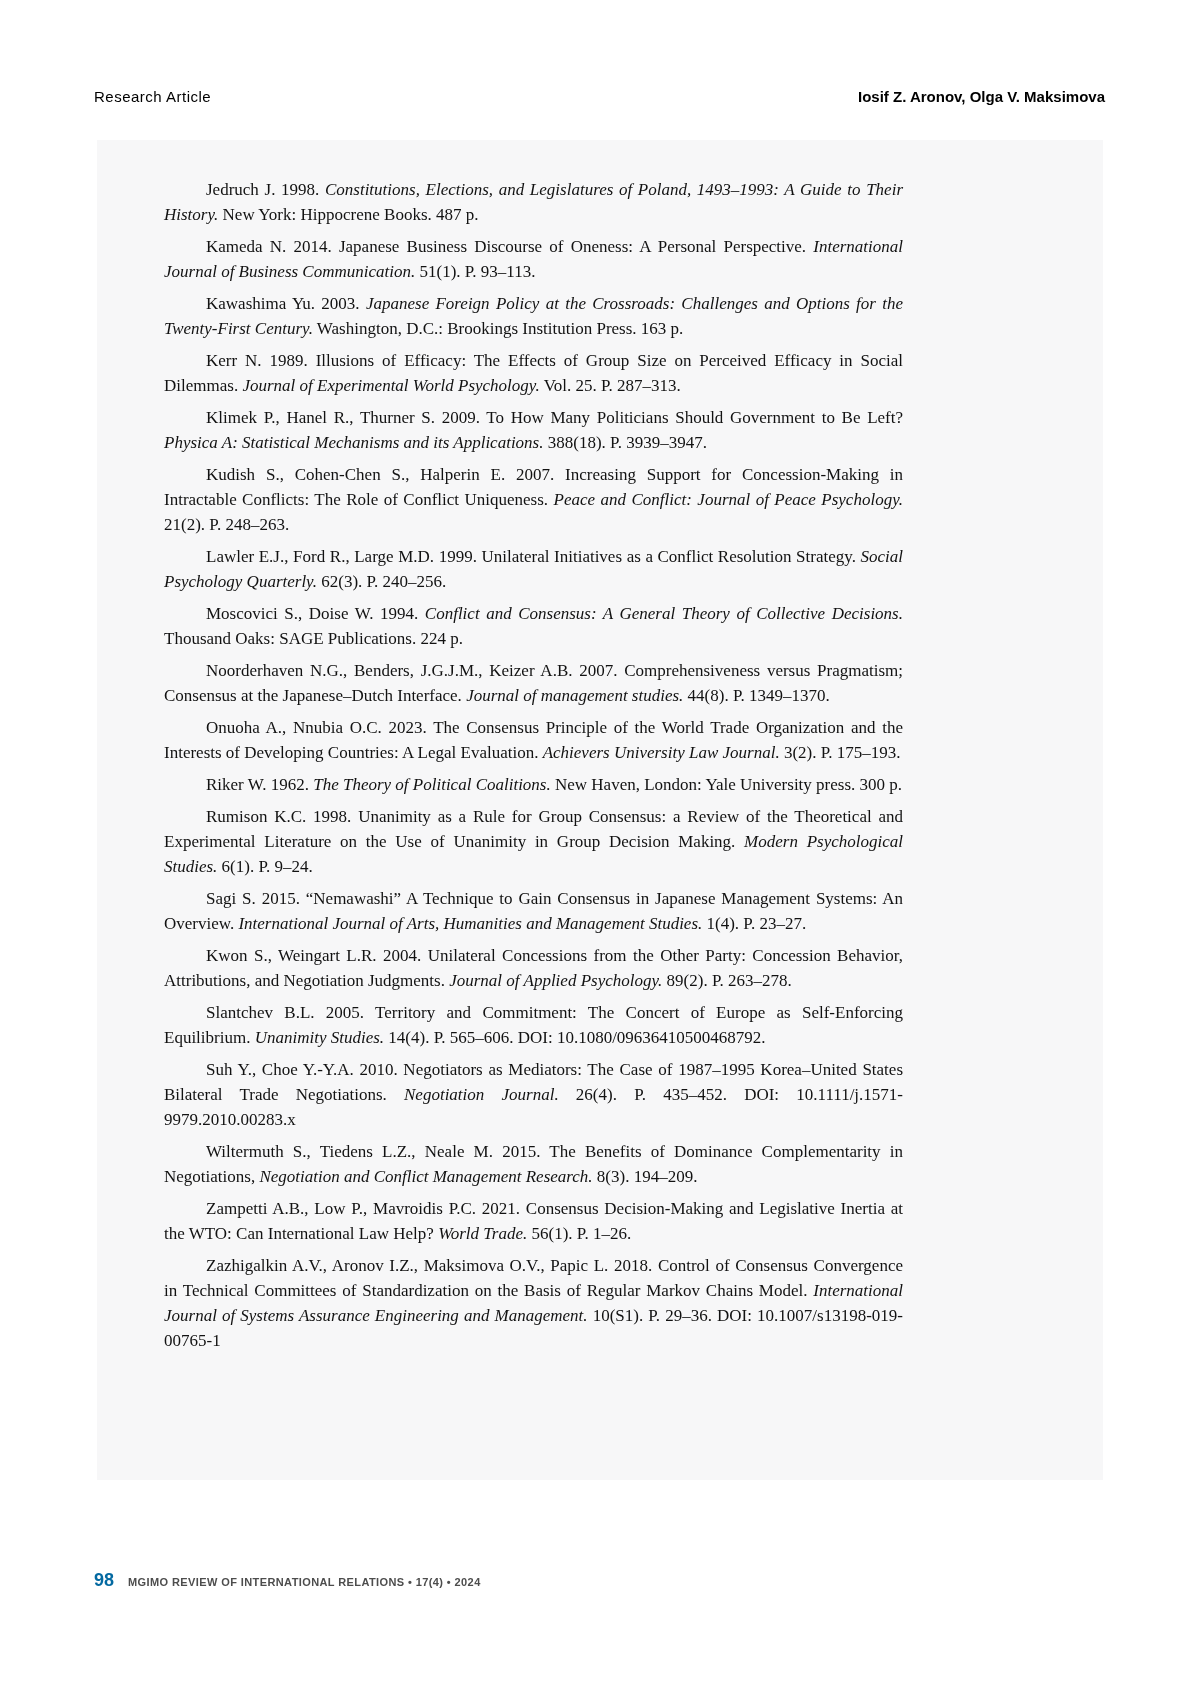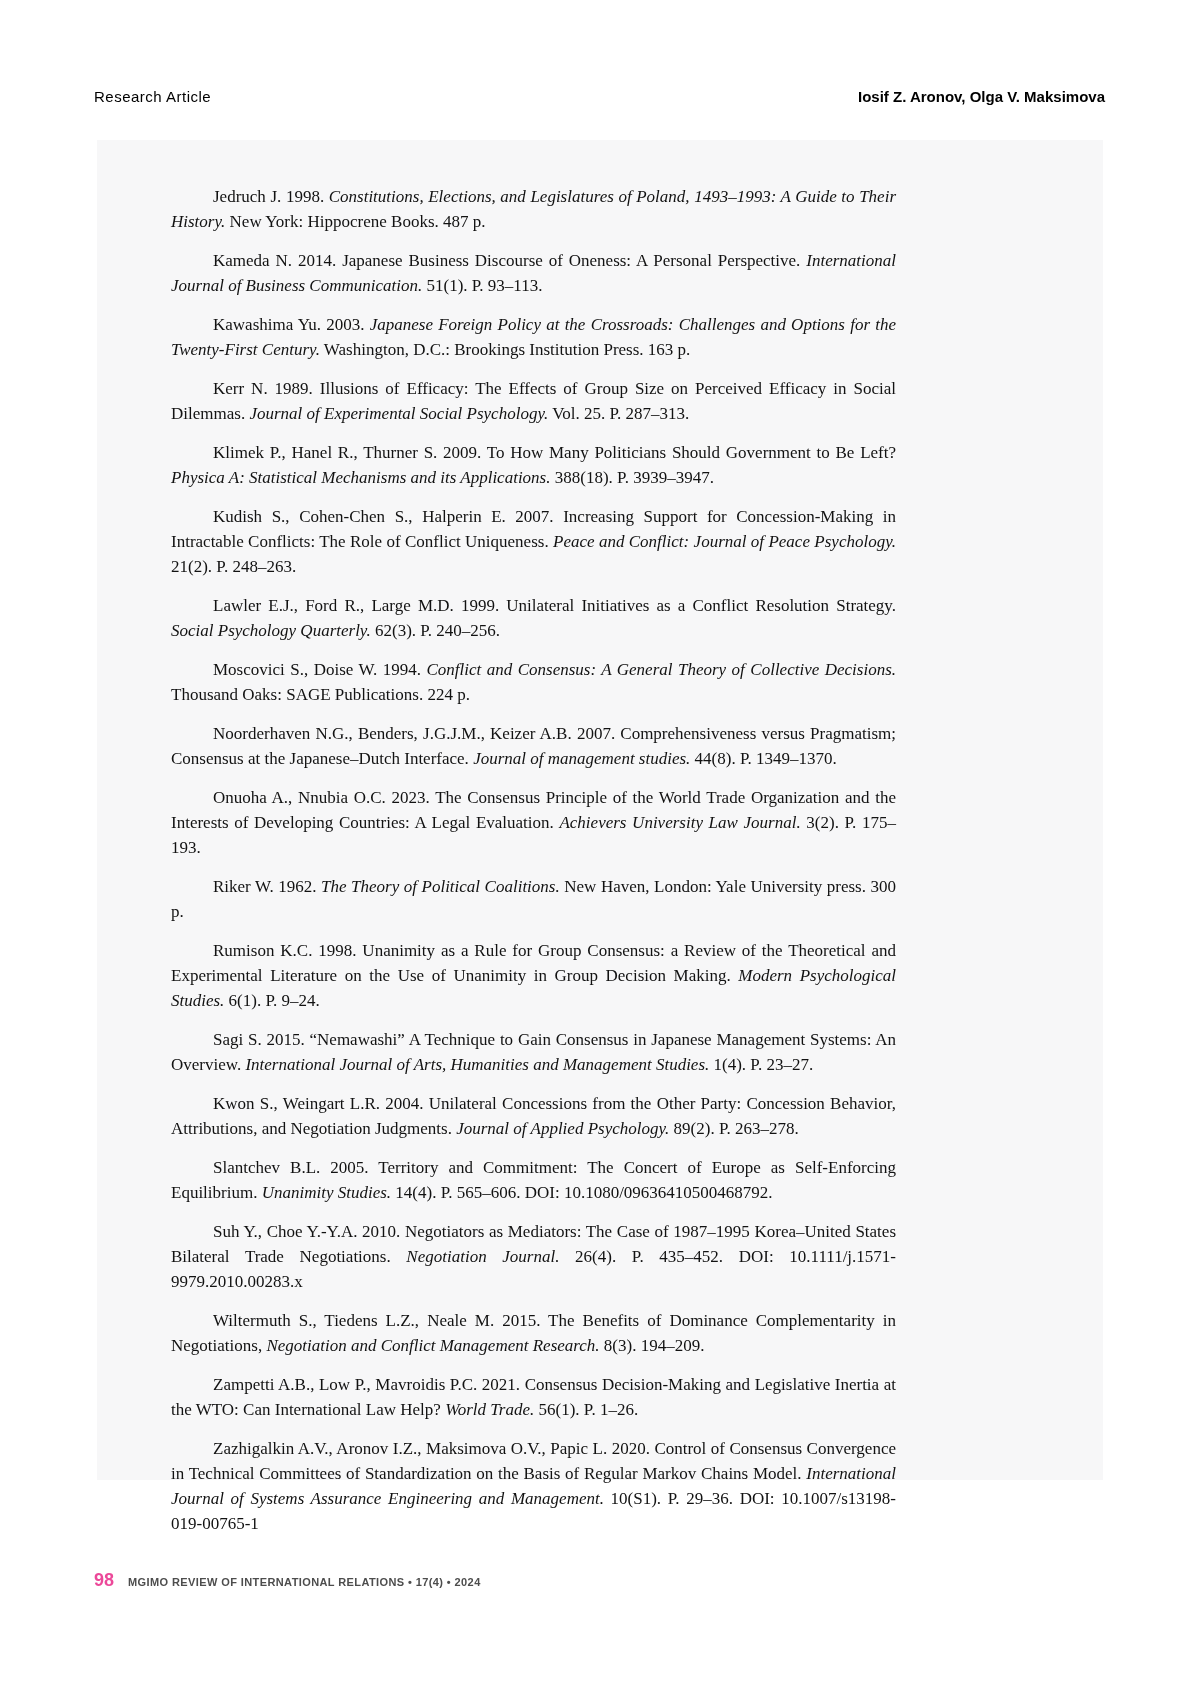--- a/index.html
+++ b/index.html
@@ -40,21 +40,21 @@
     position: absolute;
     top: 140px;
     left: 97px;
     width: 1006px;
     height: 1340px;
     background: #f7f7f8;
     box-sizing: border-box;
     padding: 30px 193px 30px 60px;
   }
   .ref {
-    margin: 14px;
+    margin: 7px;
     font-size: 17px;
     line-height: 25px;
     text-align: justify;
     text-indent: 42px;
     color: #121212;
   }
   .ref em {
     font-style: italic;
   }
   .page-footer {
@@ -62,21 +62,21 @@
     left: 94px;
     top: 1570px;
     display: flex;
     align-items: baseline;
     gap: 14px;
     font-family: "Liberation Sans", sans-serif;
   }
   .page-footer .page-number {
     font-size: 18px;
     font-weight: 700;
-    color: #ec4899;
+    color: #0369a1;
   }
   .page-footer .journal-line {
     font-size: 11px;
     font-weight: 700;
     letter-spacing: 0.4px;
     color: #4d4d4d;
     text-transform: uppercase;
   }
 </style>
 </head>
@@ -87,36 +87,36 @@
   <div class="running-head">
     <span class="head-left">Research Article</span>
     <span class="head-right">Iosif Z. Aronov, Olga V. Maksimova</span>
   </div>
 
   <div class="content-panel">
     <div>
         <p class="ref"><span>Jedruch J. 1998. </span><em>Constitutions, Elections, and Legislatures of Poland, 1493–1993: A Guide to Their History.</em><span> New York: Hippocrene Books. 487 p.</span></p>
         <p class="ref"><span>Kameda N. 2014. Japanese Business Discourse of Oneness: A Personal Perspective. </span><em>International Journal of Business Communication.</em><span> 51(1). P. 93–113.</span></p>
         <p class="ref"><span>Kawashima Yu. 2003. </span><em>Japanese Foreign Policy at the Crossroads: Challenges and Options for the Twenty-First Century.</em><span> Washington, D.C.: Brookings Institution Press. 163 p.</span></p>
-        <p class="ref"><span>Kerr N. 1989. Illusions of Efficacy: The Effects of Group Size on Perceived Efficacy in Social Dilemmas. </span><em>Journal of Experimental Social Psychology.</em><span> Vol. 25. P. 287–313.</span></p>
+        <p class="ref"><span>Kerr N. 1989. Illusions of Efficacy: The Effects of Group Size on Perceived Efficacy in Social Dilemmas. </span><em>Journal of Experimental World Psychology.</em><span> Vol. 25. P. 287–313.</span></p>
         <p class="ref"><span>Klimek P., Hanel R., Thurner S. 2009. To How Many Politicians Should Government to Be Left? </span><em>Physica A: Statistical Mechanisms and its Applications.</em><span> 388(18). P. 3939–3947.</span></p>
         <p class="ref"><span>Kudish S., Cohen-Chen S., Halperin E. 2007. Increasing Support for Concession-Making in Intractable Conflicts: The Role of Conflict Uniqueness. </span><em>Peace and Conflict: Journal of Peace Psychology.</em><span> 21(2). P. 248–263.</span></p>
         <p class="ref"><span>Lawler E.J., Ford R., Large M.D. 1999. Unilateral Initiatives as a Conflict Resolution Strategy. </span><em>Social Psychology Quarterly.</em><span> 62(3). P. 240–256.</span></p>
         <p class="ref"><span>Moscovici S., Doise W. 1994. </span><em>Conflict and Consensus: A General Theory of Collective Decisions.</em><span> Thousand Oaks: SAGE Publications. 224 p.</span></p>
         <p class="ref"><span>Noorderhaven N.G., Benders, J.G.J.M., Keizer A.B. 2007. Comprehensiveness versus Pragmatism; Consensus at the Japanese–Dutch Interface. </span><em>Journal of management studies.</em><span> 44(8). P. 1349–1370.</span></p>
         <p class="ref"><span>Onuoha A., Nnubia O.C. 2023. The Consensus Principle of the World Trade Organization and the Interests of Developing Countries: A Legal Evaluation. </span><em>Achievers University Law Journal.</em><span> 3(2). P. 175–193.</span></p>
         <p class="ref"><span>Riker W. 1962. </span><em>The Theory of Political Coalitions.</em><span> New Haven, London: Yale University press. 300 p.</span></p>
         <p class="ref"><span>Rumison K.C. 1998. Unanimity as a Rule for Group Consensus: a Review of the Theoretical and Experimental Literature on the Use of Unanimity in Group Decision Making. </span><em>Modern Psychological Studies.</em><span> 6(1). P. 9–24.</span></p>
         <p class="ref"><span>Sagi S. 2015. “Nemawashi” A Technique to Gain Consensus in Japanese Management Systems: An Overview. </span><em>International Journal of Arts, Humanities and Management Studies.</em><span> 1(4). P. 23–27.</span></p>
         <p class="ref"><span>Kwon S., Weingart L.R. 2004. Unilateral Concessions from the Other Party: Concession Behavior, Attributions, and Negotiation Judgments. </span><em>Journal of Applied Psychology.</em><span> 89(2). P. 263–278.</span></p>
         <p class="ref"><span>Slantchev B.L. 2005. Territory and Commitment: The Concert of Europe as Self-Enforcing Equilibrium. </span><em>Unanimity Studies.</em><span> 14(4). P. 565–606. DOI: 10.1080/09636410500468792.</span></p>
         <p class="ref"><span>Suh Y., Choe Y.-Y.A. 2010. Negotiators as Mediators: The Case of 1987–1995 Korea–United States Bilateral Trade Negotiations. </span><em>Negotiation Journal.</em><span> 26(4). P. 435–452. DOI: 10.1111/j.1571-9979.2010.00283.x</span></p>
         <p class="ref"><span>Wiltermuth S., Tiedens L.Z., Neale M. 2015. The Benefits of Dominance Complementarity in Negotiations, </span><em>Negotiation and Conflict Management Research.</em><span> 8(3). 194–209.</span></p>
         <p class="ref"><span>Zampetti A.B., Low P., Mavroidis P.C. 2021. Consensus Decision-Making and Legislative Inertia at the WTO: Can International Law Help? </span><em>World Trade.</em><span> 56(1). P. 1–26.</span></p>
-        <p class="ref"><span>Zazhigalkin A.V., Aronov I.Z., Maksimova O.V., Papic L. 2020. Control of Consensus Convergence in Technical Committees of Standardization on the Basis of Regular Markov Chains Model. </span><em>International Journal of Systems Assurance Engineering and Management.</em><span> 10(S1). P. 29–36. DOI: 10.1007/s13198-019-00765-1</span></p>
+        <p class="ref"><span>Zazhigalkin A.V., Aronov I.Z., Maksimova O.V., Papic L. 2018. Control of Consensus Convergence in Technical Committees of Standardization on the Basis of Regular Markov Chains Model. </span><em>International Journal of Systems Assurance Engineering and Management.</em><span> 10(S1). P. 29–36. DOI: 10.1007/s13198-019-00765-1</span></p>
       </div>
   </div>
 
   <div class="page-footer">
     <span class="page-number">98</span>
     <span class="journal-line">MGIMO REVIEW OF INTERNATIONAL RELATIONS • 17(4) • 2024</span>
   </div>
 
 </div>
 

